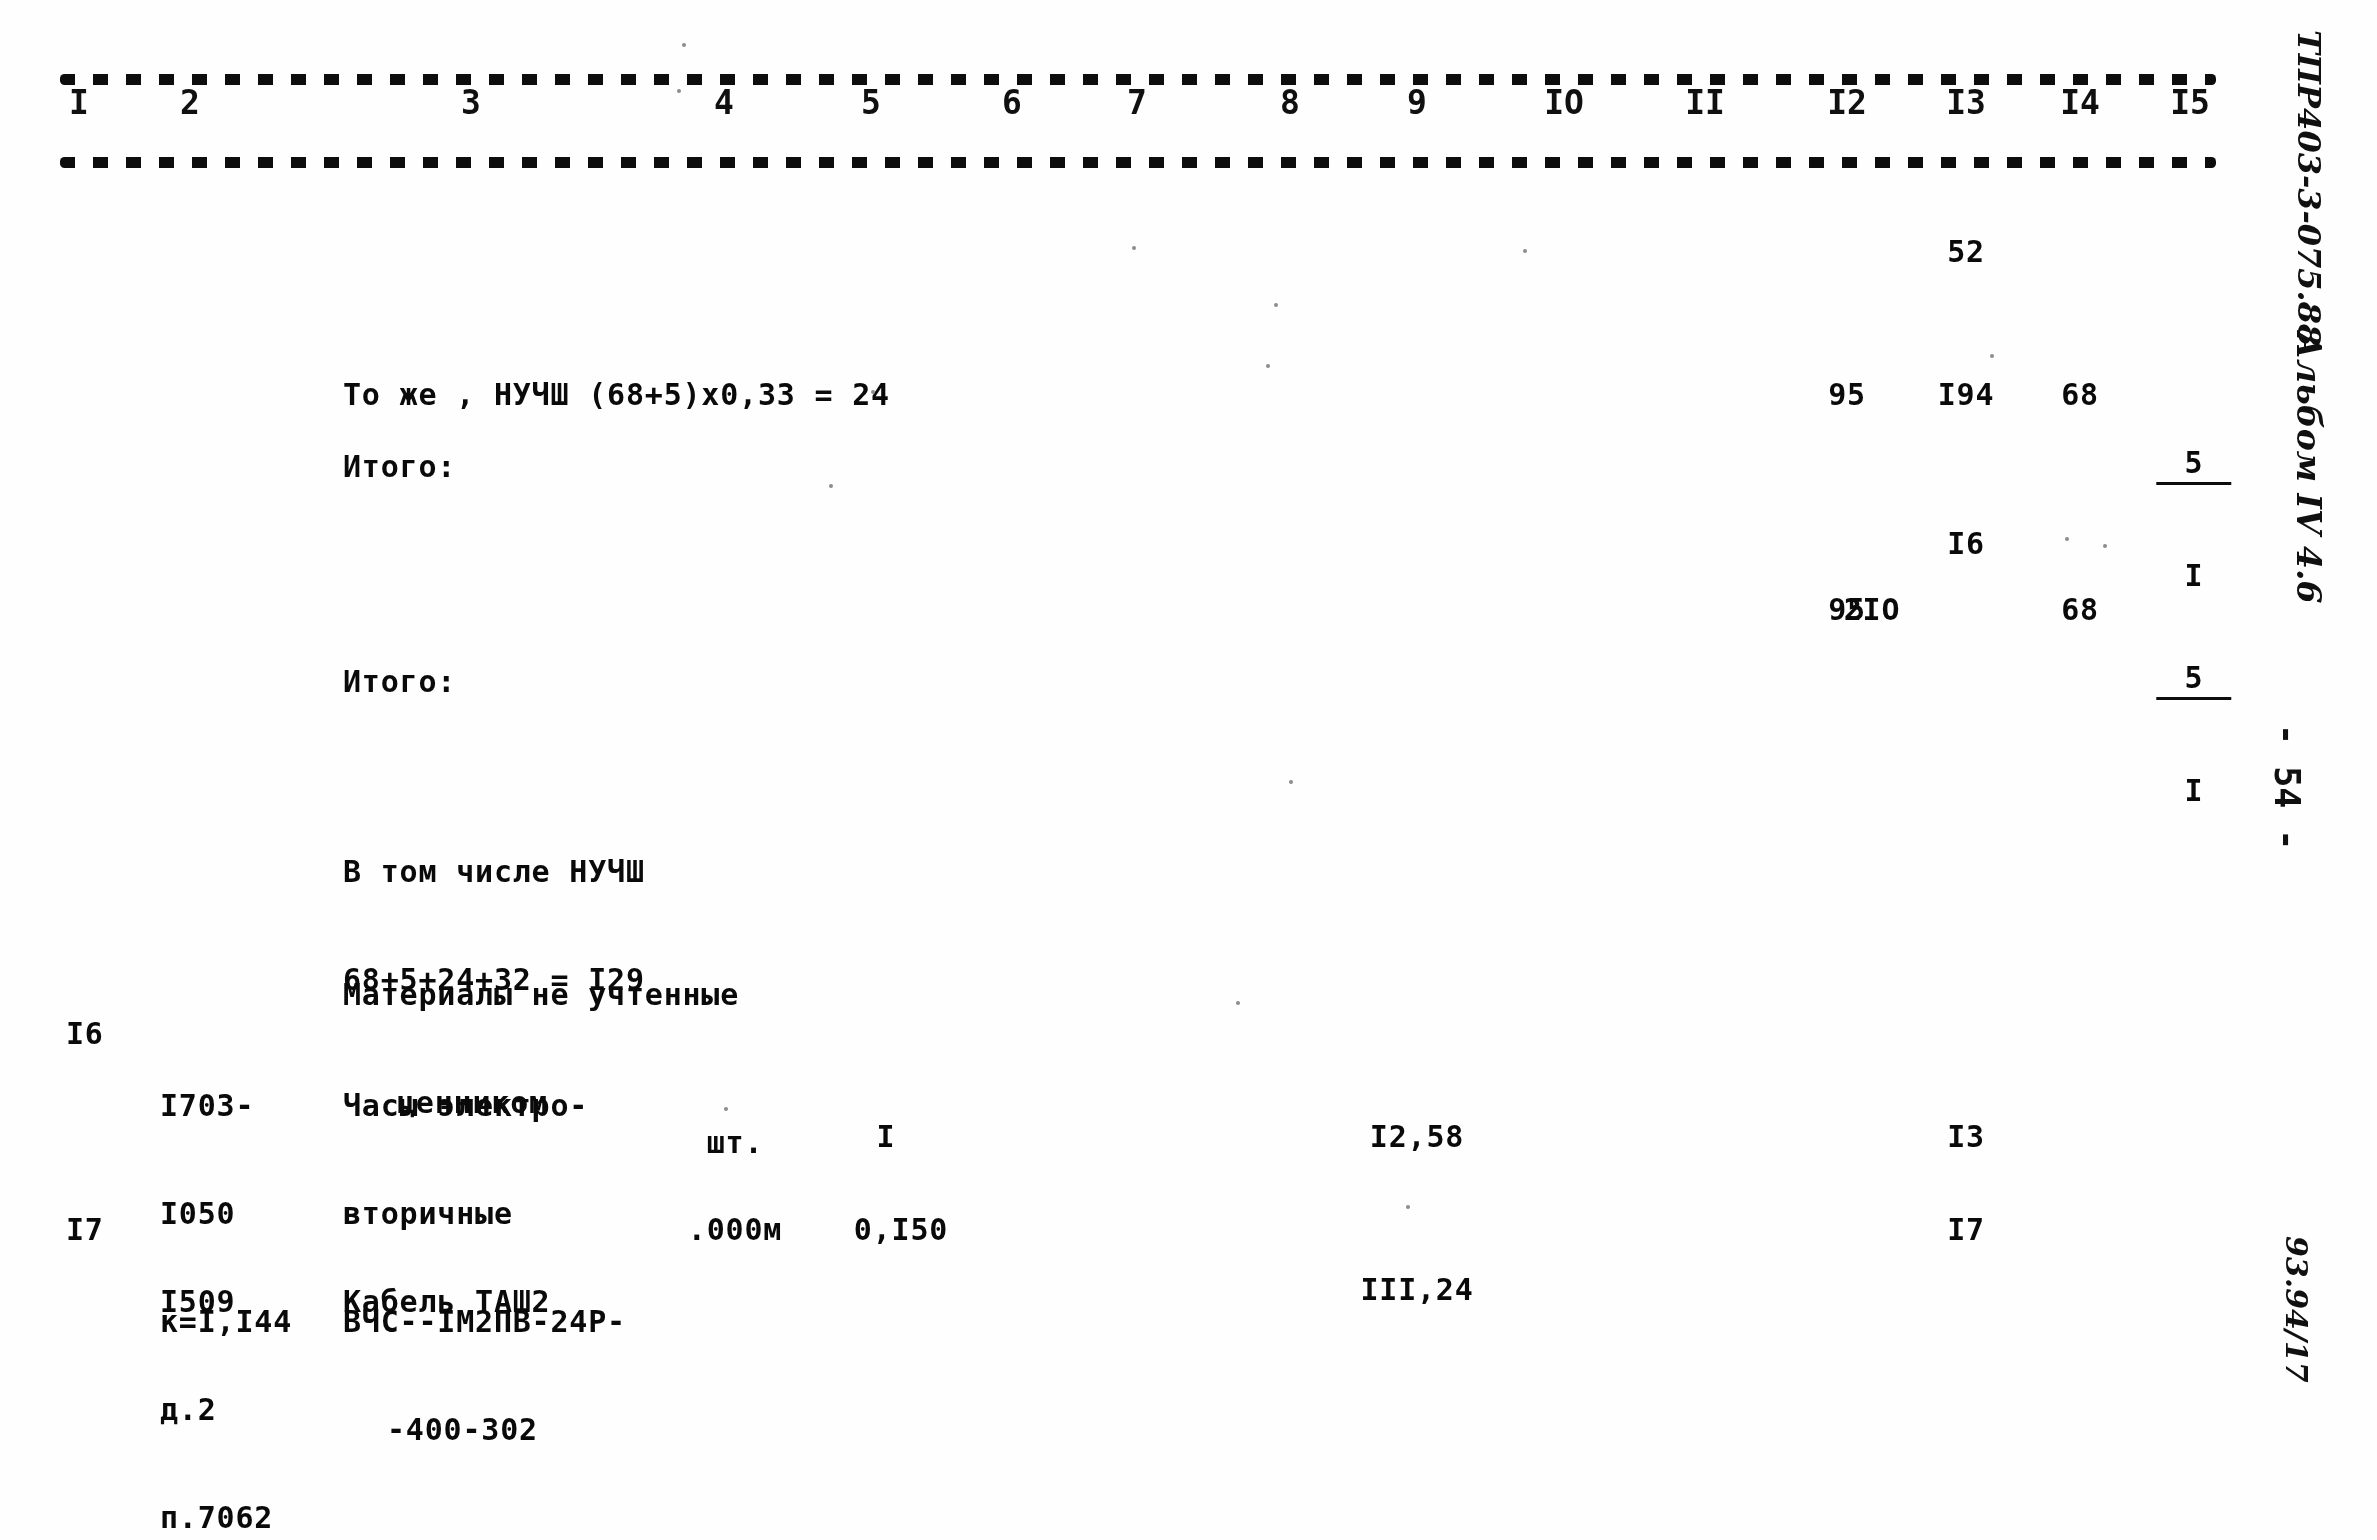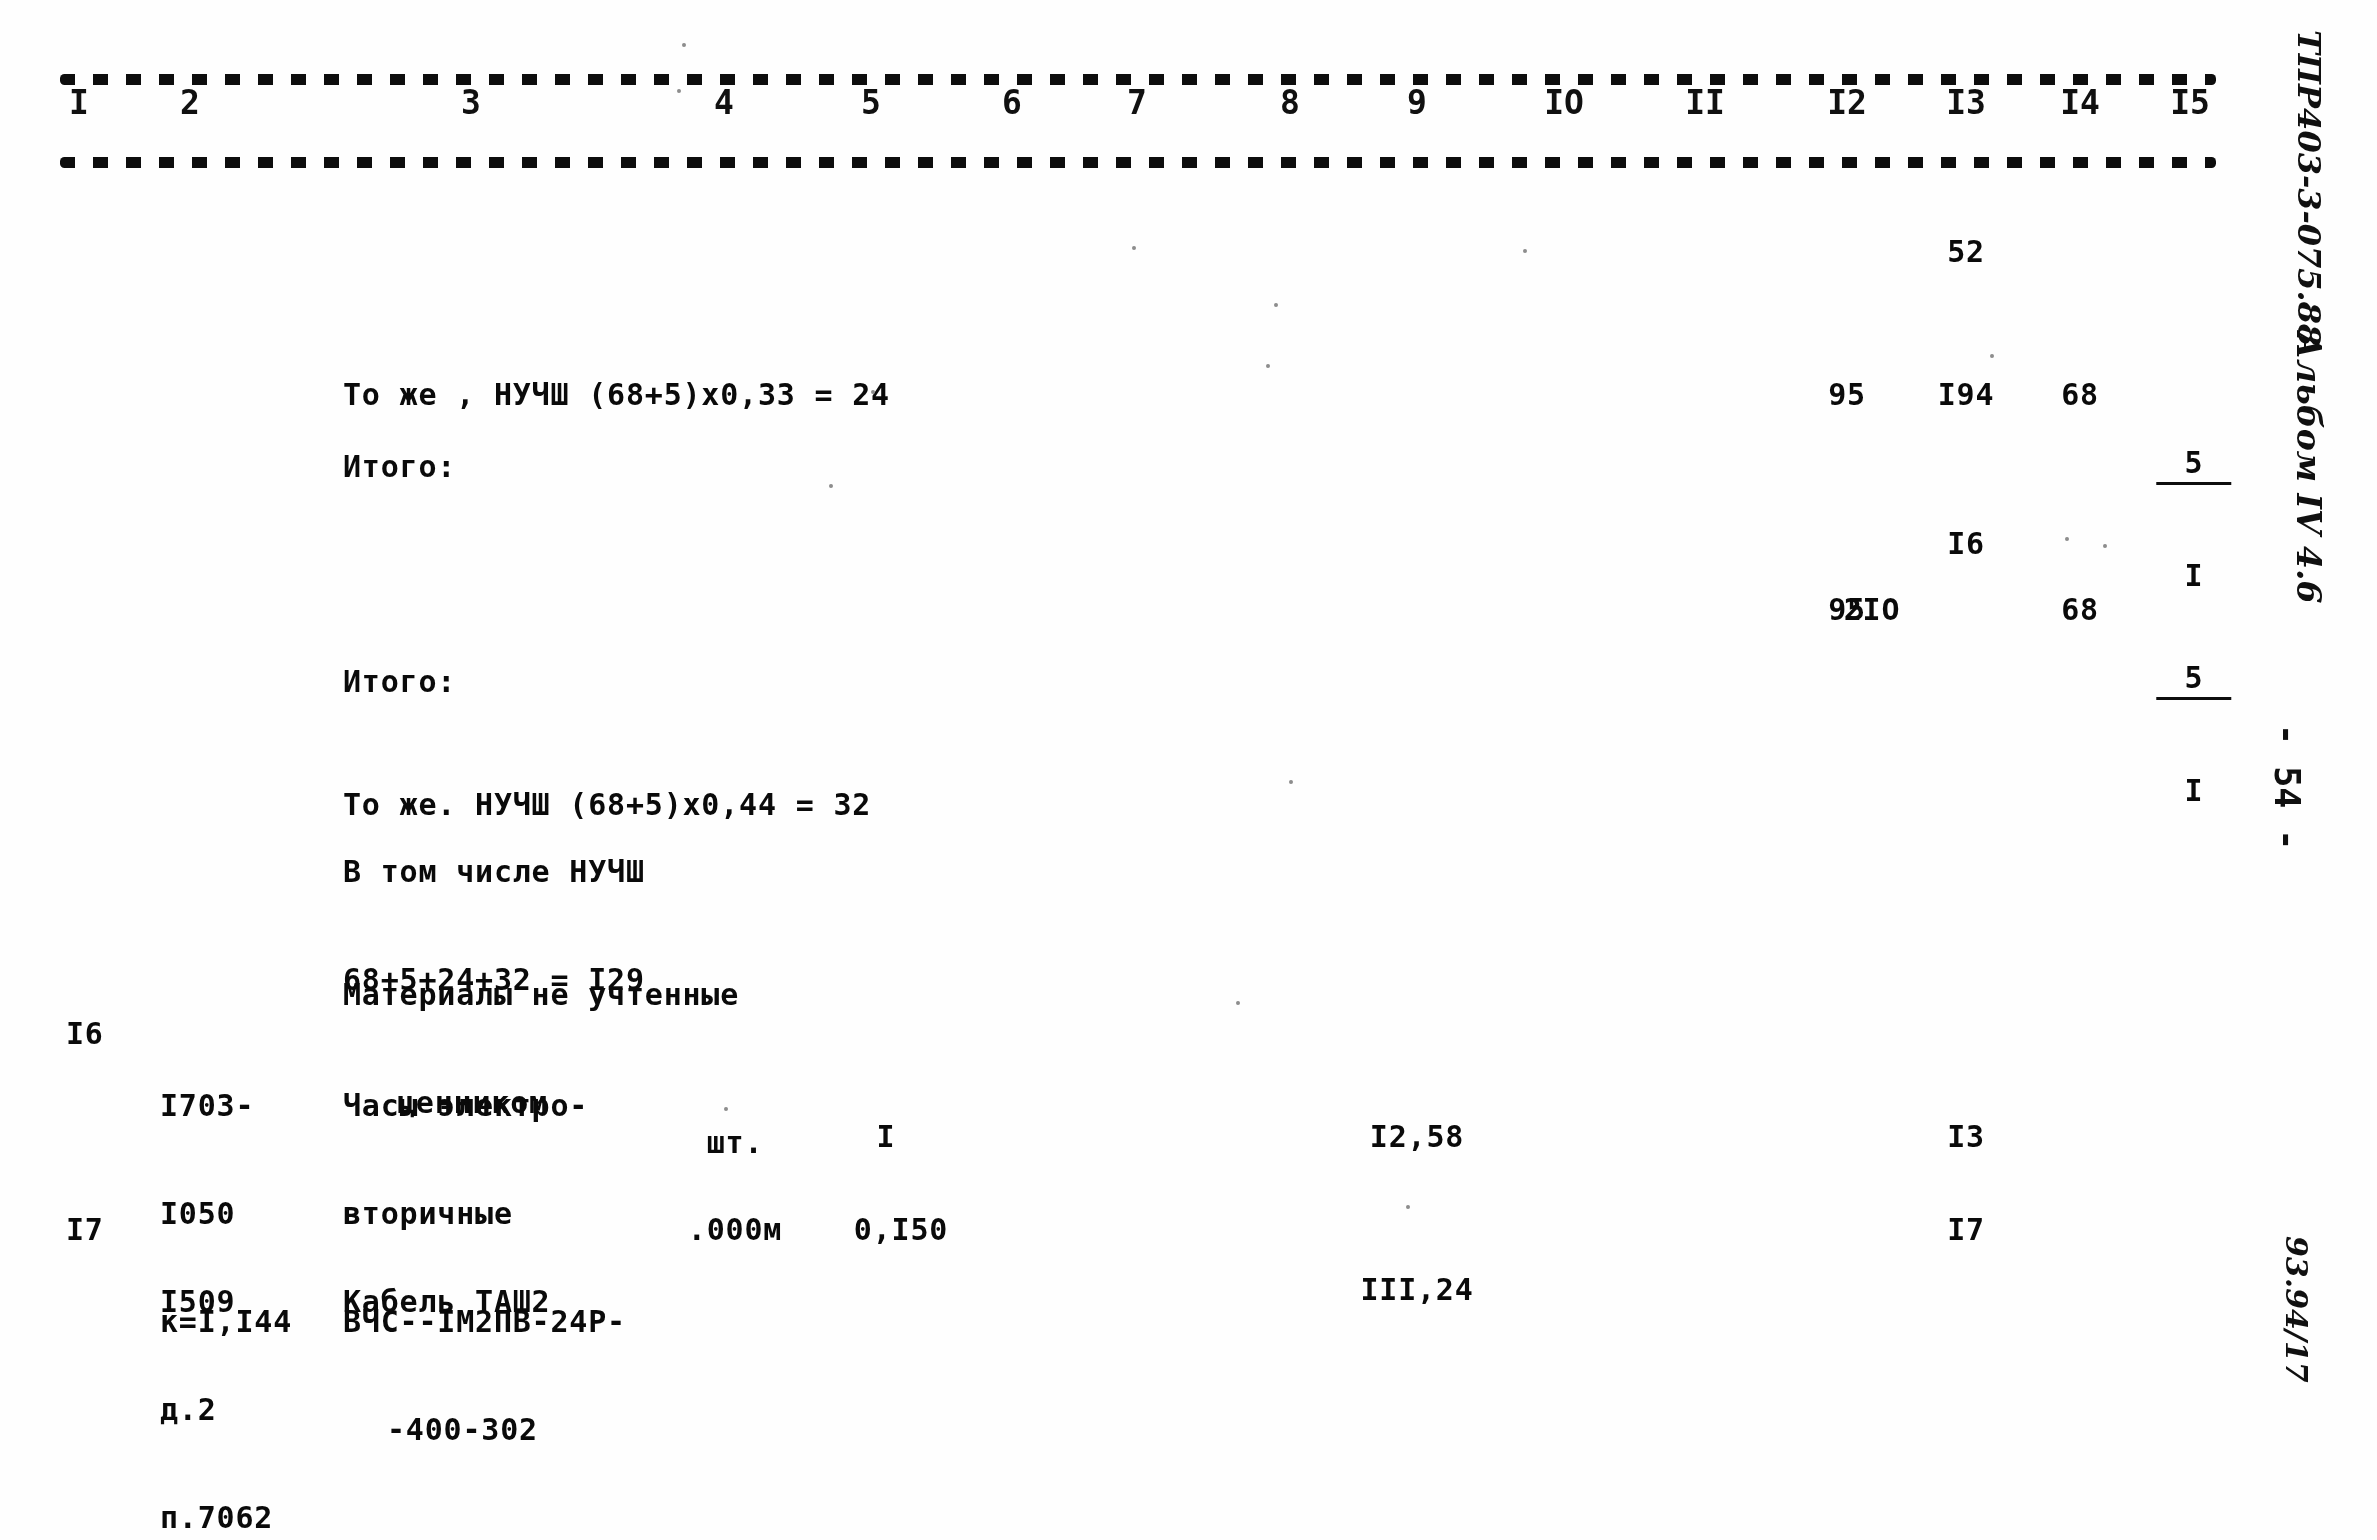--- a/index.html
+++ b/index.html
@@ -171,23 +171,20 @@
     <div>Итого:</div>
   </div>
   <span class="cell tw" style="left:1847px; top:592px;">95</span>
   <span class="cell tw" style="left:1872px; top:592px;">2IO</span>
   <span class="cell tw" style="left:2080px; top:592px;">68</span>
   <div class="frac tw" style="left:2194px; top:590px;">
     <span class="num">5</span>
     <span class="den">I</span>
   </div>
 
-  <div class="block tw" style="left:343px; top:715px;">
-    <div>То же. НУЧШ (68+5)х0,44 = 32</div>
-  </div>
 
   <div class="block tw" style="left:343px; top:782px;">
     <div>В том числе НУЧШ</div>
     <div>68+5+24+32 = I29</div>
   </div>
 
   <div class="block tw" style="left:343px; top:905px;">
     <div>Материалы не учтенные</div>
     <div style="padding-left:54px;">ценником</div>
   </div>

